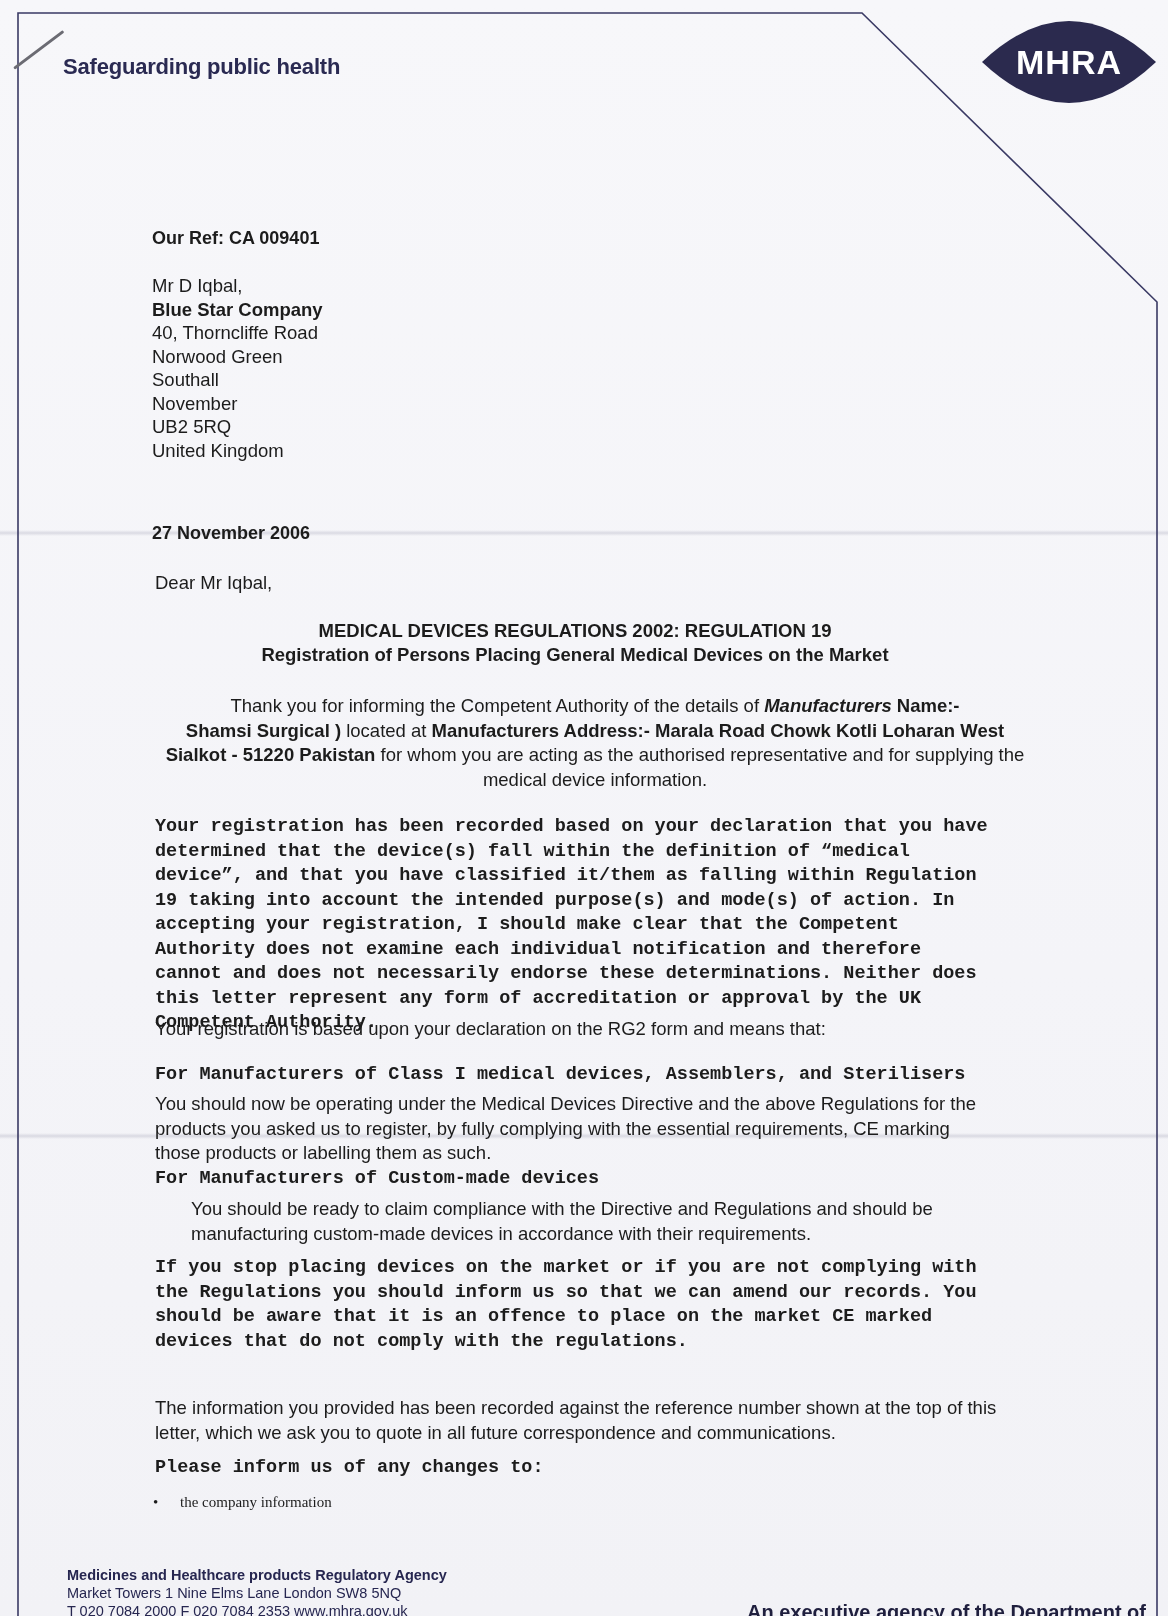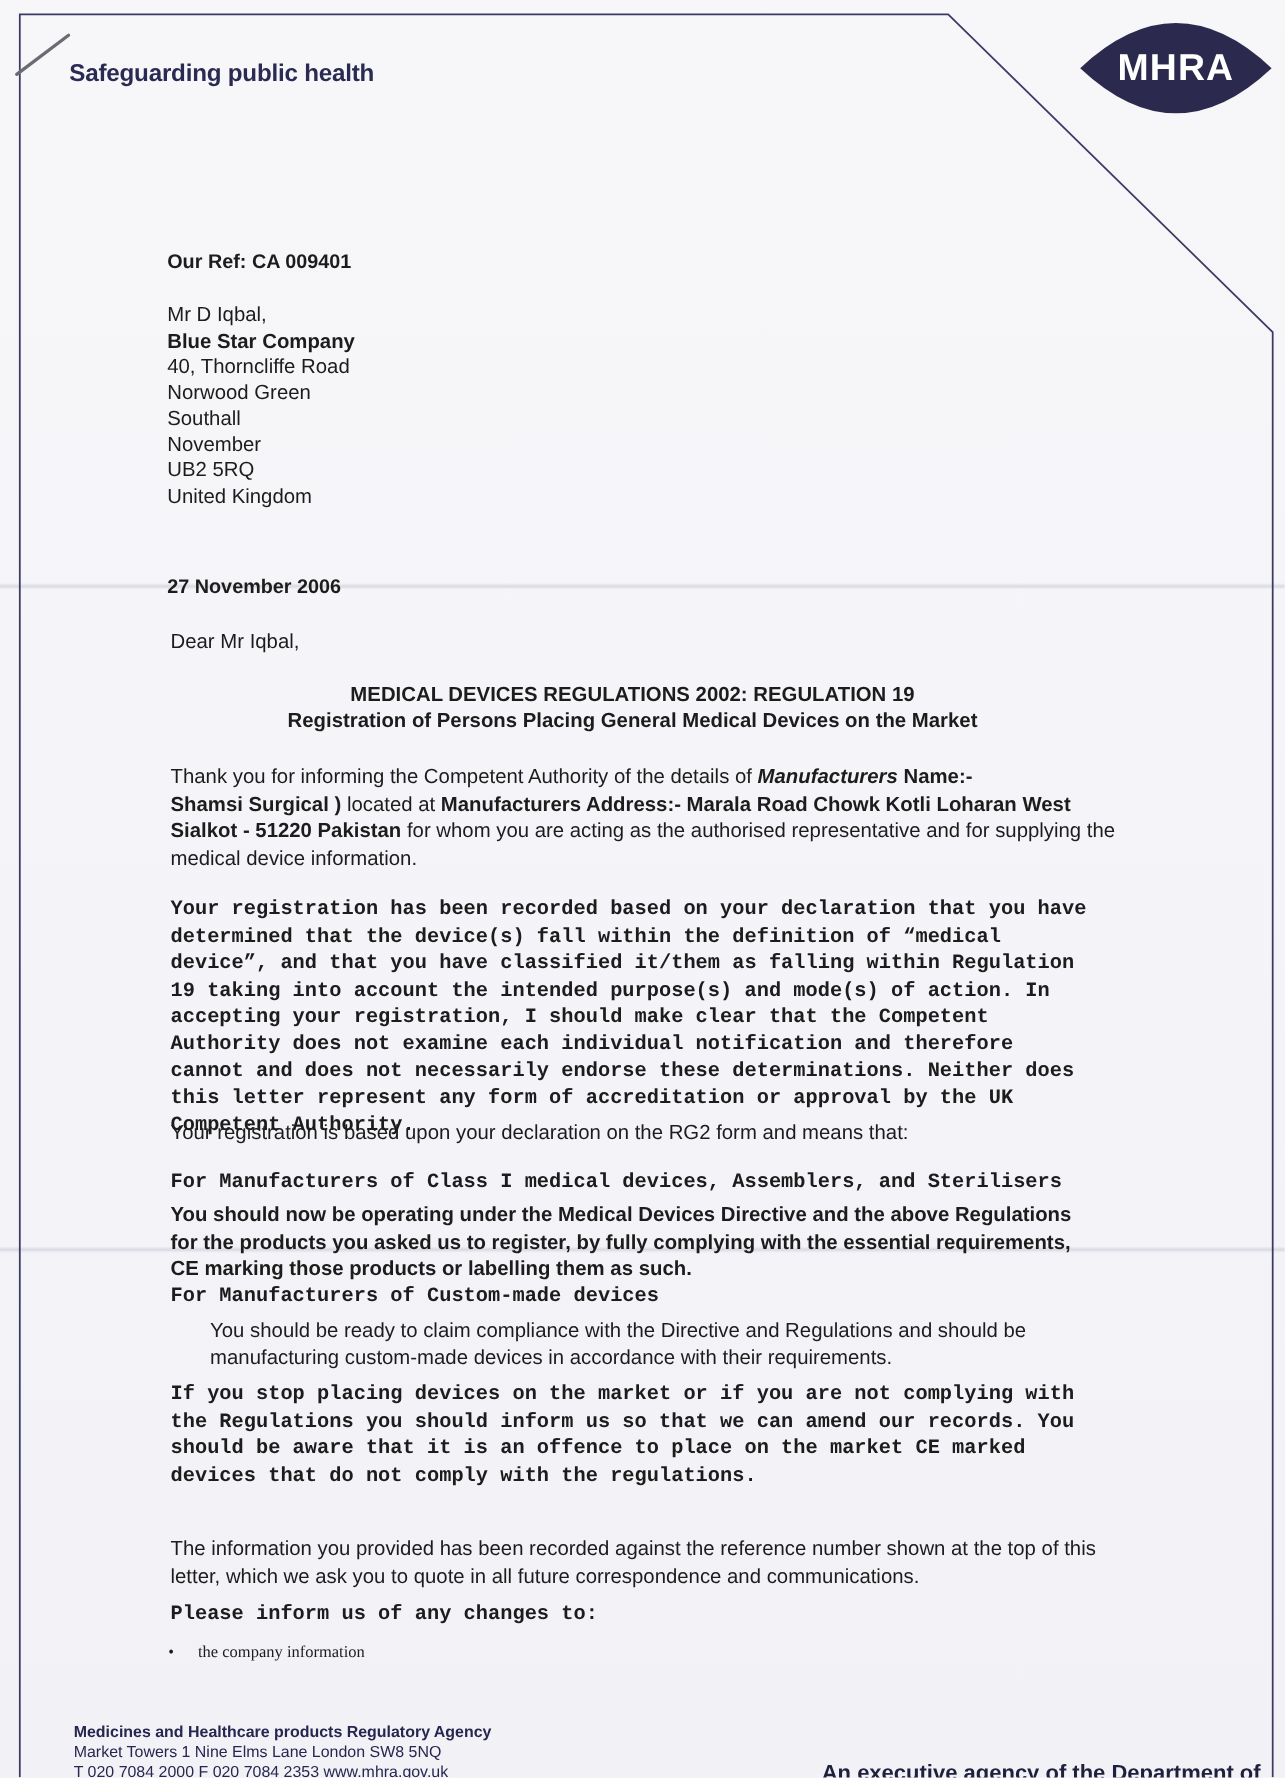--- a/index.html
+++ b/index.html
@@ -42,21 +42,21 @@
   }
   .h1 { top:619px; }
   .h2 { top:643px; }
   .para {
     position:absolute; left:155px; width:880px;
     font-size:18.5px; line-height:24.5px;
   }
   .para b, .para .b { font-weight:bold; }
   .para i.bi { font-style:italic; font-weight:bold; }
   .bold { font-weight:bold;font-family:Liberation Mono, monospace; }
-  .p1 { top:694px; }
+  .p1 { top:694px;text-align:center; }
   .p2 { top:815px; }
   .p3 { top:1017px; }
   .sh1 { top:1063px; }
   .p4 { top:1092px; }
   .sh2 { top:1167px; }
   .p5 { top:1197px; }
   .p6 { top:1256px; }
   .p7 { top:1396px; }
   .sh3 { top:1456px; }
   .bullet {
@@ -109,21 +109,21 @@
 <div class="heading h1">MEDICAL DEVICES REGULATIONS 2002: REGULATION 19</div>
 <div class="heading h2">Registration of Persons Placing General Medical Devices on the Market</div>
 
 <div class="para p1"><span>Thank you for informing the Competent Authority of the details of </span><i class="bi">Manufacturers</i><span class="b"> Name:-</span><br><span class="b">Shamsi Surgical )</span><span> located at </span><span class="b">Manufacturers Address:- Marala Road Chowk Kotli Loharan West Sialkot - 51220 Pakistan</span><span>  for whom you are acting as the authorised representative and for supplying the medical device information.</span></div>
 
 <div class="para p2 bold" style="width:840px;">Your registration has been recorded based on your declaration that you have determined that the device(s) fall within the definition of “medical device”, and that you have classified it/them as falling within Regulation 19 taking into account the intended purpose(s) and mode(s) of action. In accepting your registration, I should make clear that the Competent Authority does not examine each individual notification and therefore cannot and does not necessarily endorse these determinations. Neither does this letter represent any form of accreditation or approval by the UK Competent Authority.</div>
 
 <div class="para p3">Your registration is based upon your declaration on the RG2 form and means that:</div>
 
 <div class="para sh1 bold">For Manufacturers of Class I medical devices, Assemblers, and Sterilisers</div>
-<div class="para p4" style="width:840px;font-weight:bold;">You should now be operating under the Medical Devices Directive and the above Regulations for the products you asked us to register, by fully complying with the essential requirements, CE marking those products or labelling them as such.</div>
+<div class="para p4" style="width:840px;">You should now be operating under the Medical Devices Directive and the above Regulations for the products you asked us to register, by fully complying with the essential requirements, CE marking those products or labelling them as such.</div>
 
 <div class="para sh2 bold">For Manufacturers of Custom-made devices</div>
 <div class="para p5" style="width:840px;margin-left:36px;">You should be ready to claim compliance with the Directive and Regulations and should be manufacturing custom-made devices in accordance with their requirements.</div>
 
 <div class="para p6 bold" style="width:830px;">If you stop placing devices on the market or if you are not complying with the Regulations you should inform us so that we can amend our records.  You should be aware that it is an offence to place on the market CE marked devices that do not comply with the regulations.</div>
 
 <div class="para p7" style="width:860px;">The information you provided has been recorded against the reference number shown at the top of this letter, which we ask you to quote in all future correspondence and communications.</div>
 
 <div class="para sh3 bold">Please inform us of any changes to:</div>
 

